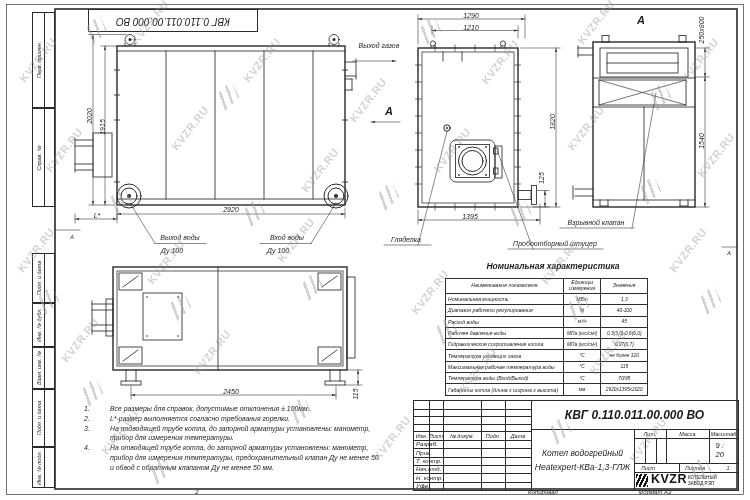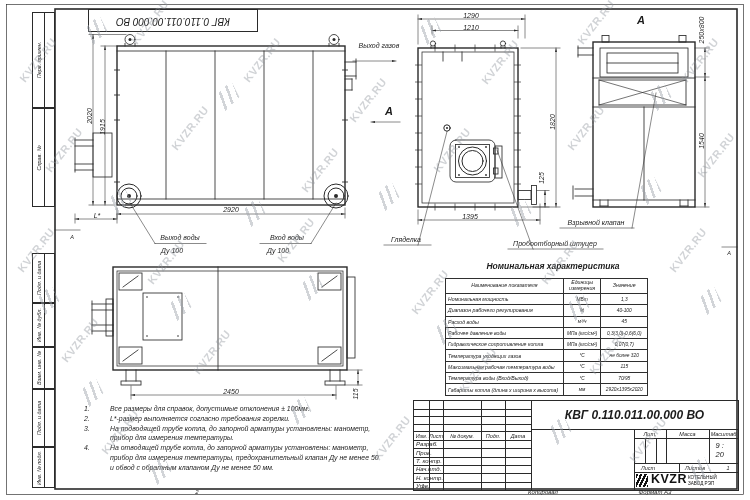--- a/index.html
+++ b/index.html
@@ -397,20 +397,24 @@
     <span class="lab" style="left:104px;top:34.5px">Дата</span>
 
     <span class="labL" style="left:2px;top:43.2px">Разраб.</span>
     <span class="labL" style="left:2px;top:51.5px">Пров.</span>
     <span class="labL" style="left:2px;top:59.9px">Т. контр.</span>
     <span class="labL" style="left:2px;top:68.2px">Нач.отд.</span>
     <span class="labL" style="left:2px;top:76.5px">Н. контр.</span>
     <span class="labL" style="left:2px;top:84.9px">Утв.</span>
 
     <div class="docnum">КВГ 0.110.011.00.000 ВО</div>
+    <div class="tbname">
+      <span>Котел водогрейный</span>
+      <span>Heatexpert-КВа-1,3-ГЛЖ</span>
+    </div>
 
     <span class="lab" style="left:236px;top:32.5px">Лит.</span>
     <span class="lab" style="left:273.5px;top:32.5px">Масса</span>
     <span class="lab" style="left:309.5px;top:32.5px">Масштаб</span>
     <span class="scaleval">9 : 20</span>
     <span class="lab" style="left:234px;top:66.5px">Лист</span>
     <span class="lab" style="left:281px;top:66.5px">Листов</span>
     <span class="lab" style="left:314px;top:66.5px">1</span>
 
     <div class="kvzr-ic"></div>

